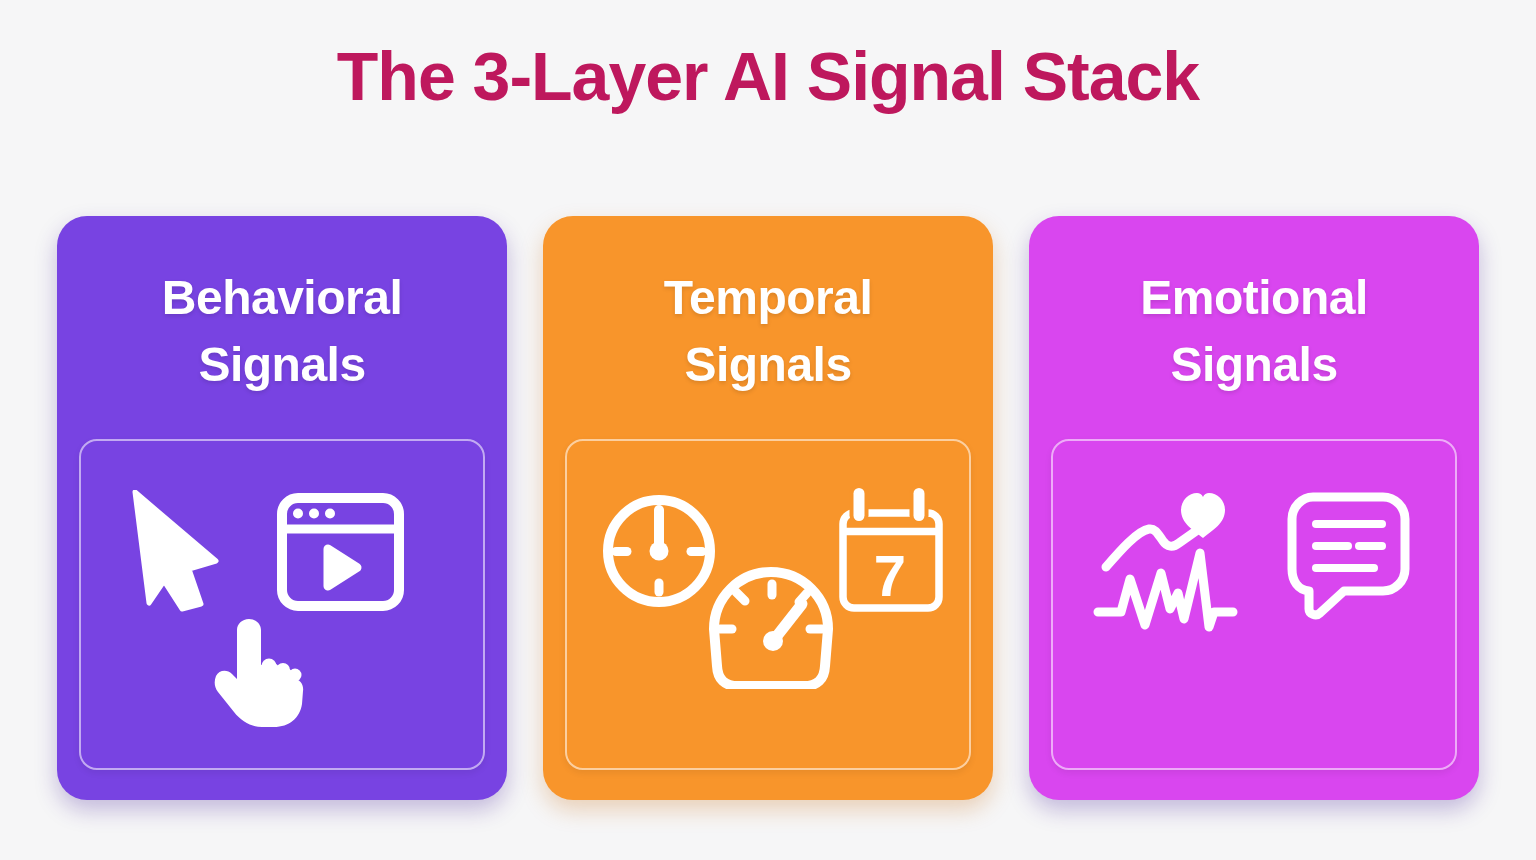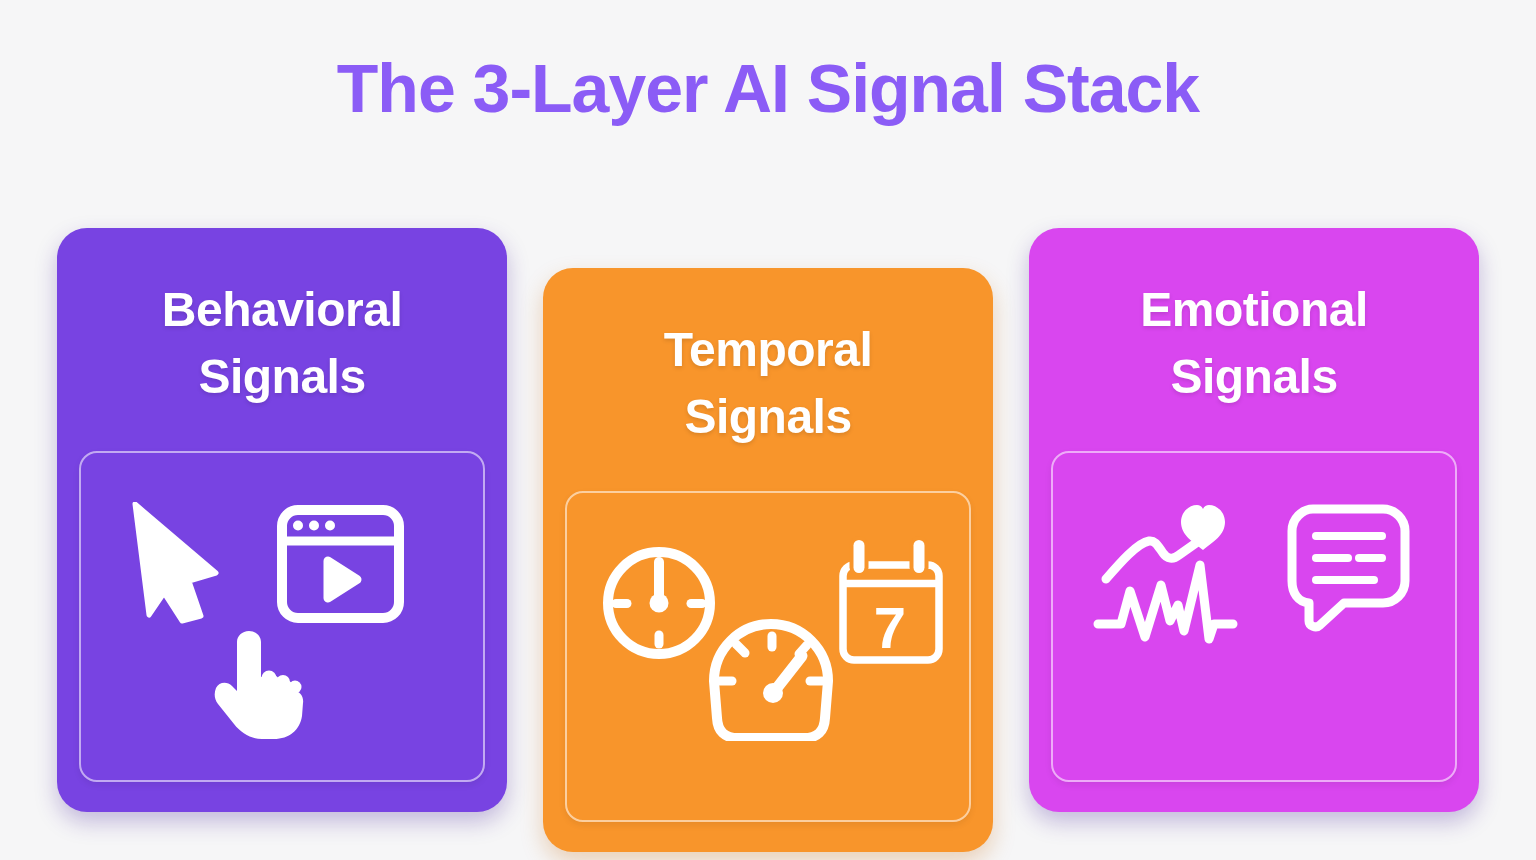--- a/index.html
+++ b/index.html
@@ -44,21 +44,21 @@
     border-radius: 18px;
     box-shadow: 0 3px 7px rgba(0,0,0,0.07);
   }
   .icon { position: absolute; }
 </style>
 </head>
 <body style="background: rgb(246, 246, 247);">
 
 <main>
 
-  <h1 class="page-title" style="color: #8b5cf6; margin-top: 12px;">The 3-Layer AI Signal Stack</h1>
+  <h1 class="page-title" style="color: #be185d;">The 3-Layer AI Signal Stack</h1>
 
   <section class="cards">
 
     <article class="card card--purple" style="background: rgb(120, 67, 226);">
       <h2 class="card-title">
         <span>Behavioral</span>
         <span>Signals</span>
       </h2>
       <div class="panel">
         <svg class="icon" style="left:50px; top:49px;" width="90" height="122" viewBox="0 0 90 122">
@@ -79,21 +79,21 @@
                    C27 104 37 110 48 110 L60 110 C75 110 86 101 88 87 L89 74 C90 68 86 62 80 62
                    L80 60 C80 55 76 51 71 51 C69 51 67 52 66 53 C65 48 61 45 56 45 C54 45 52 46 51 47
                    L47 48 L47 13 C47 7 42 2 35 2 Z" fill="#fff"></path>
           <circle cx="55" cy="49" r="7.5" fill="#fff"></circle>
           <circle cx="69" cy="53" r="7" fill="#fff"></circle>
           <circle cx="81" cy="58" r="6.5" fill="#fff"></circle>
         </svg>
       </div>
     </article>
 
-    <article class="card card--orange" style="background: rgb(248, 149, 43); margin-top: 40px;">
+    <article class="card card--orange" style="background: rgb(248, 149, 43);">
       <h2 class="card-title">
         <span>Temporal</span>
         <span>Signals</span>
       </h2>
       <div class="panel">
         <svg class="icon" style="left:36px; top:54px;" width="112" height="112" viewBox="0 0 112 112">
           <g stroke="#fff" fill="none" stroke-linecap="round">
             <circle cx="56" cy="56" r="51" stroke-width="10"></circle>
             <path d="M56 56 V15" stroke-width="10"></path>
             <path d="M13 56.5 H24" stroke-width="9"></path>

